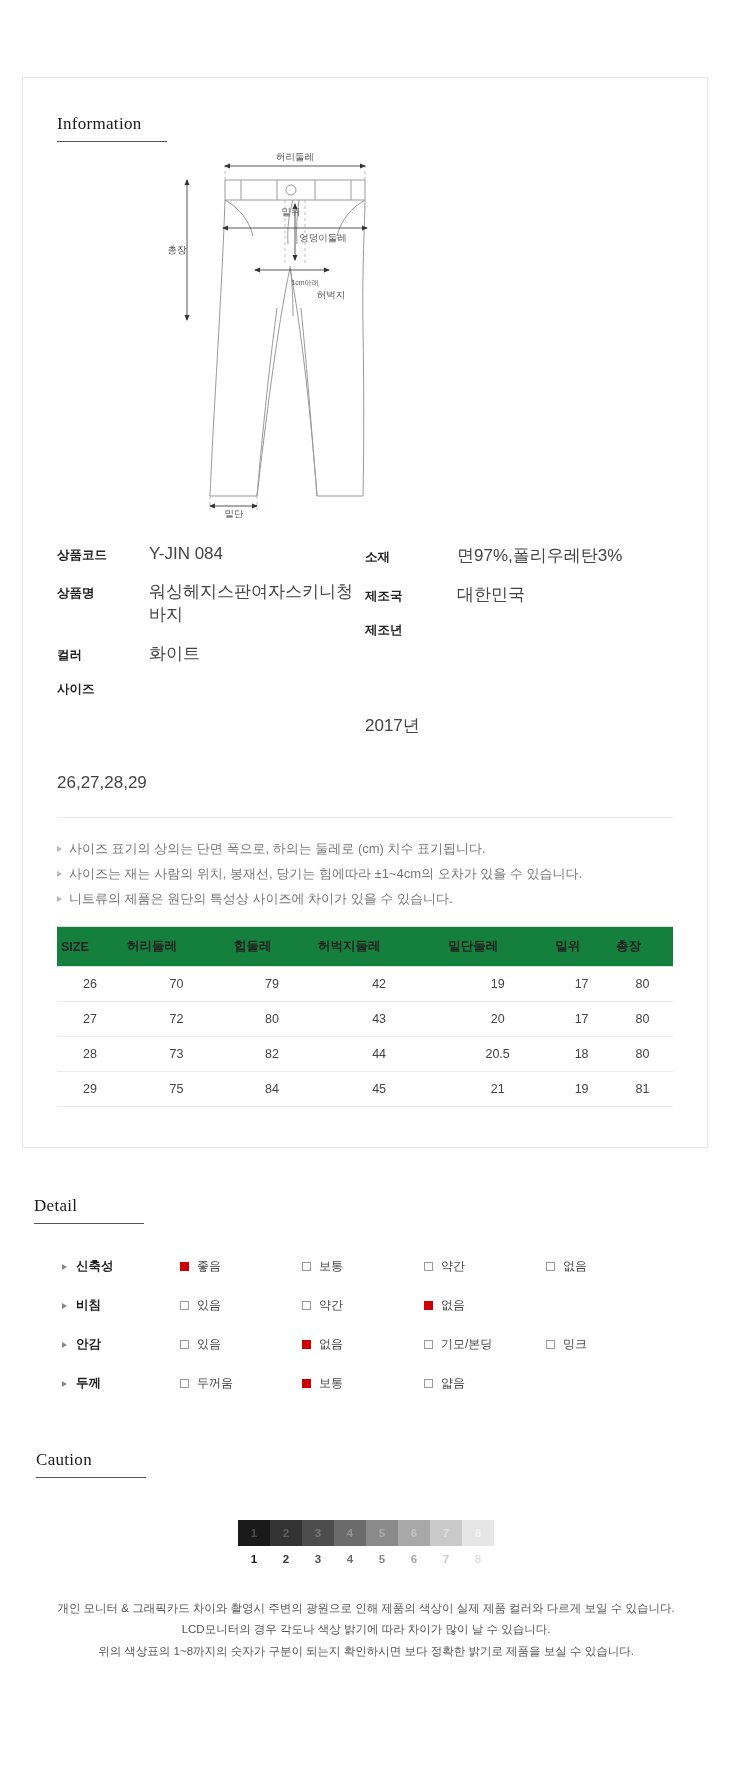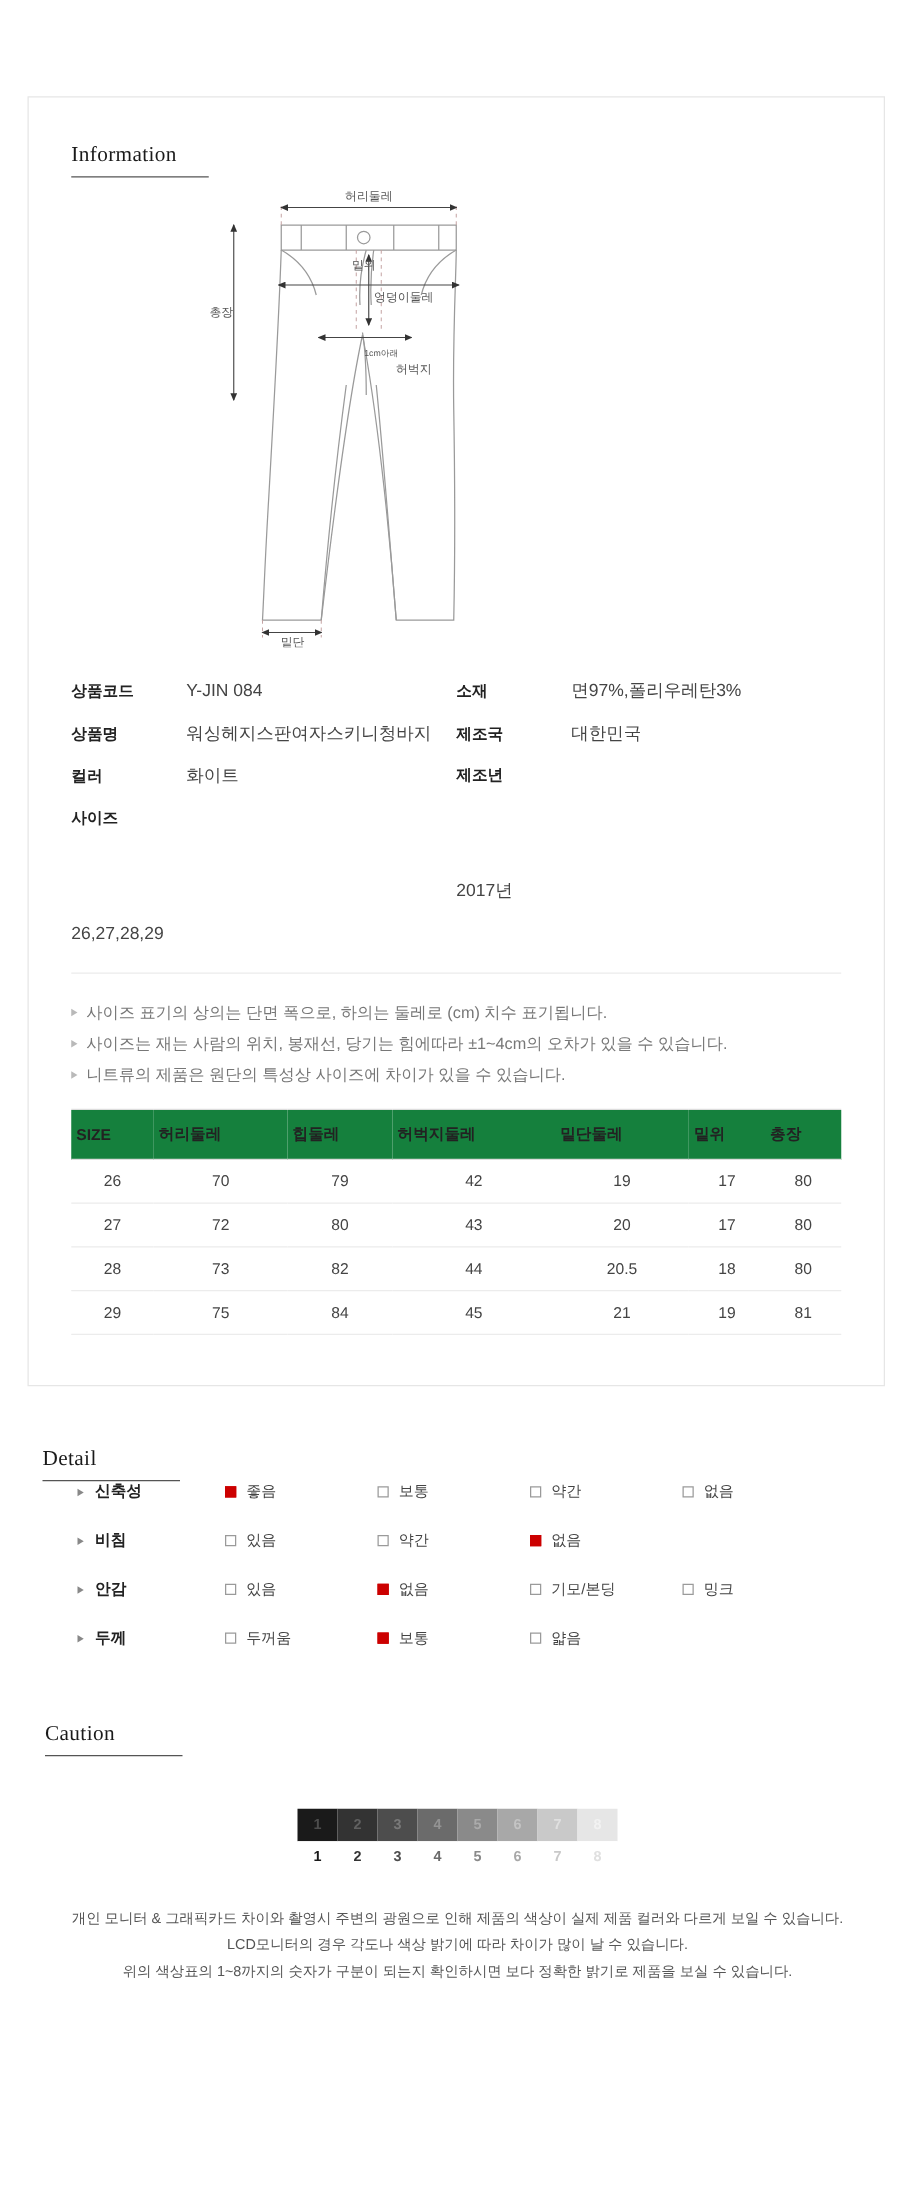--- a/index.html
+++ b/index.html
@@ -51,21 +51,21 @@
   .spec-row { display: flex; align-items: baseline; margin-bottom: 16px; }
   .spec-row:last-child { margin-bottom: 0; flex-direction: column; }
   .spec-key {
     width: 92px;
     font-size: 12.5px;
     font-weight: bold;
     color: #222222;
     flex: 0 0 92px;
   }
   .spec-val {
-    font-size: 14px;
+    font-size: 17px;
     color: #444444;
   }
 
   
   .notes { margin-top: 22px; }
   .note-line {
     display: flex;
     align-items: center;
     font-size: 13px;
     color: #777777;
@@ -98,21 +98,21 @@
   }
   table.size-table tbody td {
     border-bottom: 1px solid #ececec;
     padding: 10px 4px;
     text-align: center;
     color: #444444;
   }
 
   
   .detail-section { margin: 48px 22px 0 22px; }
-  .detail-rows { padding: 0 28px; }
+  .detail-rows { margin-top: 34px; padding: 0 28px; }
   .detail-row {
     display: flex;
     align-items: center;
     margin-bottom: 22px;
   }
   .detail-label {
     width: 118px;
     flex: 0 0 118px;
     display: flex;
     align-items: center;

